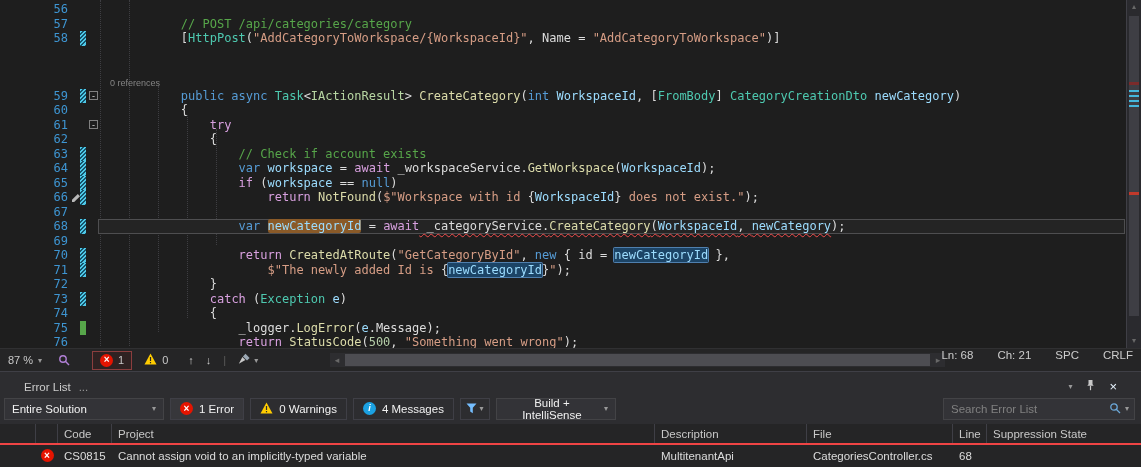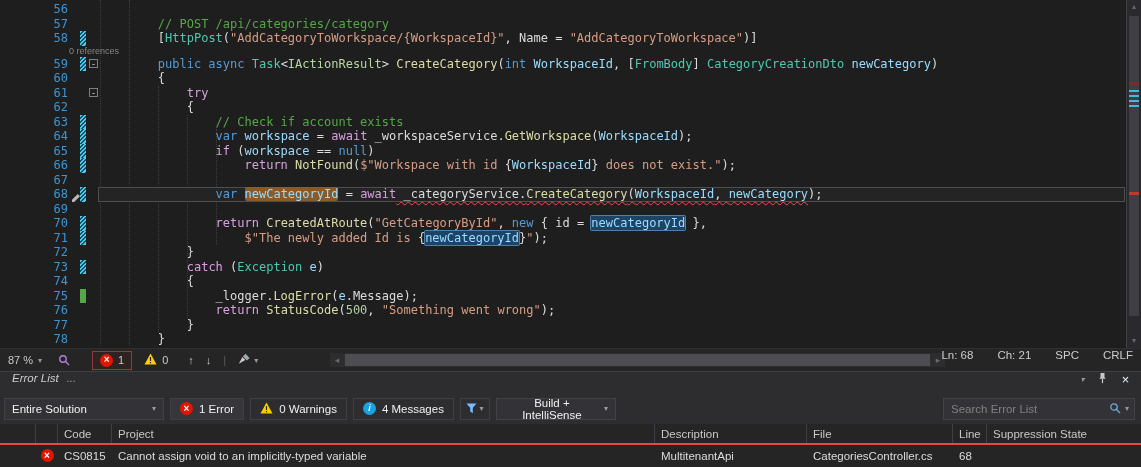--- a/index.html
+++ b/index.html
@@ -7,30 +7,30 @@
        font-family:"Liberation Sans",sans-serif;}
 
   
   .editor{position:absolute;left:0;top:0;width:1141px;height:348px;overflow:hidden;}
   .guide{position:absolute;width:0;border-left:1px dotted #3E3E42;}
   .code-area{position:relative;padding-top:2px;}
   .code-line{position:relative;height:14.5px;}
   .code-line .ln{position:absolute;left:0;top:0;width:68px;text-align:right;color:#3E95D2;
       font-family:"DejaVu Sans Mono",monospace;font-size:12px;line-height:14.5px;z-index:2;}
   .code-line .code{position:relative;z-index:2;display:block;padding-left:100px;white-space:pre;
-      font-family:"DejaVu Sans Mono",monospace;font-size:12px;line-height:14.5px;color:#DCDCDC;}
+      font-family:"DejaVu Sans Mono",monospace;font-size:12px;line-height:14.5px;color:#DCDCDC;margin-left:23px;}
   .code-line.current::before{content:"";position:absolute;left:98px;right:16px;top:0;bottom:0;
       background:#242424;border:1px solid #4E4E50;box-sizing:border-box;z-index:1;}
   .gmark{position:absolute;left:80px;top:0;width:6px;height:14.5px;z-index:2;}
   .gmark.blue{background:repeating-linear-gradient(135deg,#4EC9E8 0px,#4EC9E8 1.5px,#16536B 1.5px,#16536B 3px);}
   .gmark.green{background:#57A64A;}
   .fold{position:absolute;left:89px;top:2.5px;width:9px;height:9px;border:1px solid #808080;
       background:#1E1E1E;color:#DCDCDC;font-size:9px;line-height:8px;text-align:center;z-index:3;box-sizing:border-box;}
-  .codelens{height:11px;line-height:11px;font-size:9px;color:#858585;padding-left:69px;
-      font-family:"Liberation Sans",sans-serif;}
+  .codelens{height:11px;line-height:11px;font-size:9px;color:#858585;padding-left:110px;
+      font-family:"Liberation Sans",sans-serif;margin-top:32px;}
   .tok-com{color:#57A64A}.tok-k{color:#569CD6}.tok-c{color:#D8A0DF}.tok-s{color:#D69D85}
   .tok-t{color:#4EC9B0}.tok-i{color:#B8D7A3}.tok-m{color:#DCDCAA}.tok-v{color:#9CDCFE}
   .tok-n{color:#B5CEA8}.tok-d{color:#DCDCDC}
   .hl-def{background:#8A5A28;border-radius:2px;}
   .hl-ref{background:#1C4466;box-shadow:0 0 0 1px #4F7FAE;border-radius:1px;}
   .squiggle{text-decoration-line:underline;text-decoration-style:wavy;
       text-decoration-color:#F14C4C;text-decoration-thickness:1px;text-underline-offset:2.5px;}
   .edit-glyph{position:absolute;left:71px;top:189px;z-index:4;}
 
   
@@ -59,22 +59,22 @@
   .h-scroll{position:absolute;left:330px;top:4px;width:615px;height:14px;background:#2D2D30;}
   .h-scroll .arr{position:absolute;top:0;width:14px;height:14px;text-align:center;color:#686868;
       font-size:9px;line-height:14px;}
   .h-thumb{position:absolute;left:15px;right:15px;top:1px;bottom:1px;background:#4D4D52;}
   .right-status{position:absolute;right:8px;top:0;height:100%;display:flex;gap:24px;align-items:flex-start;
       font-size:11.5px;color:#CCCCCC;}
 
   
   .error-list{position:absolute;left:0;top:371px;width:1141px;height:96px;background:#252526;
       border-top:1px solid #3F3F46;box-sizing:border-box;}
-  .el-titlebar{height:21px;background:#2D2D30;display:flex;align-items:flex-start;padding:0 12px;
-      color:#CCCCCC;font-size:11.5px;font-style:italic;}
+  .el-titlebar{height:21px;background:#2D2D30;display:flex;align-items:flex-end;padding:0 24px;
+      color:#CCCCCC;font-size:11.5px;}
   .el-title-dots{margin-left:8px;color:#999;}
   .el-title-icons{margin-left:auto;display:flex;gap:14px;align-items:center;color:#C8C8C8;}
   .el-close{font-size:13px;line-height:13px;color:#E8F4FF;}
   .el-toolbar{height:31px;background:#2D2D30;display:flex;align-items:center;padding:0 4px;gap:6px;}
   .combo{height:22px;background:#333337;border:1px solid #434346;display:flex;align-items:center;
       justify-content:space-between;padding:0 7px;color:#F1F1F1;font-size:11.5px;gap:4px;box-sizing:border-box;}
   .combo-scope{width:160px;}
   .combo-source{width:120px;text-align:center;}
   .tbtn{height:22px;border:1px solid #3F3F46;background:#2D2D30;display:flex;align-items:center;
       gap:6px;padding:0 9px;color:#F1F1F1;font-size:11.5px;box-sizing:border-box;}

